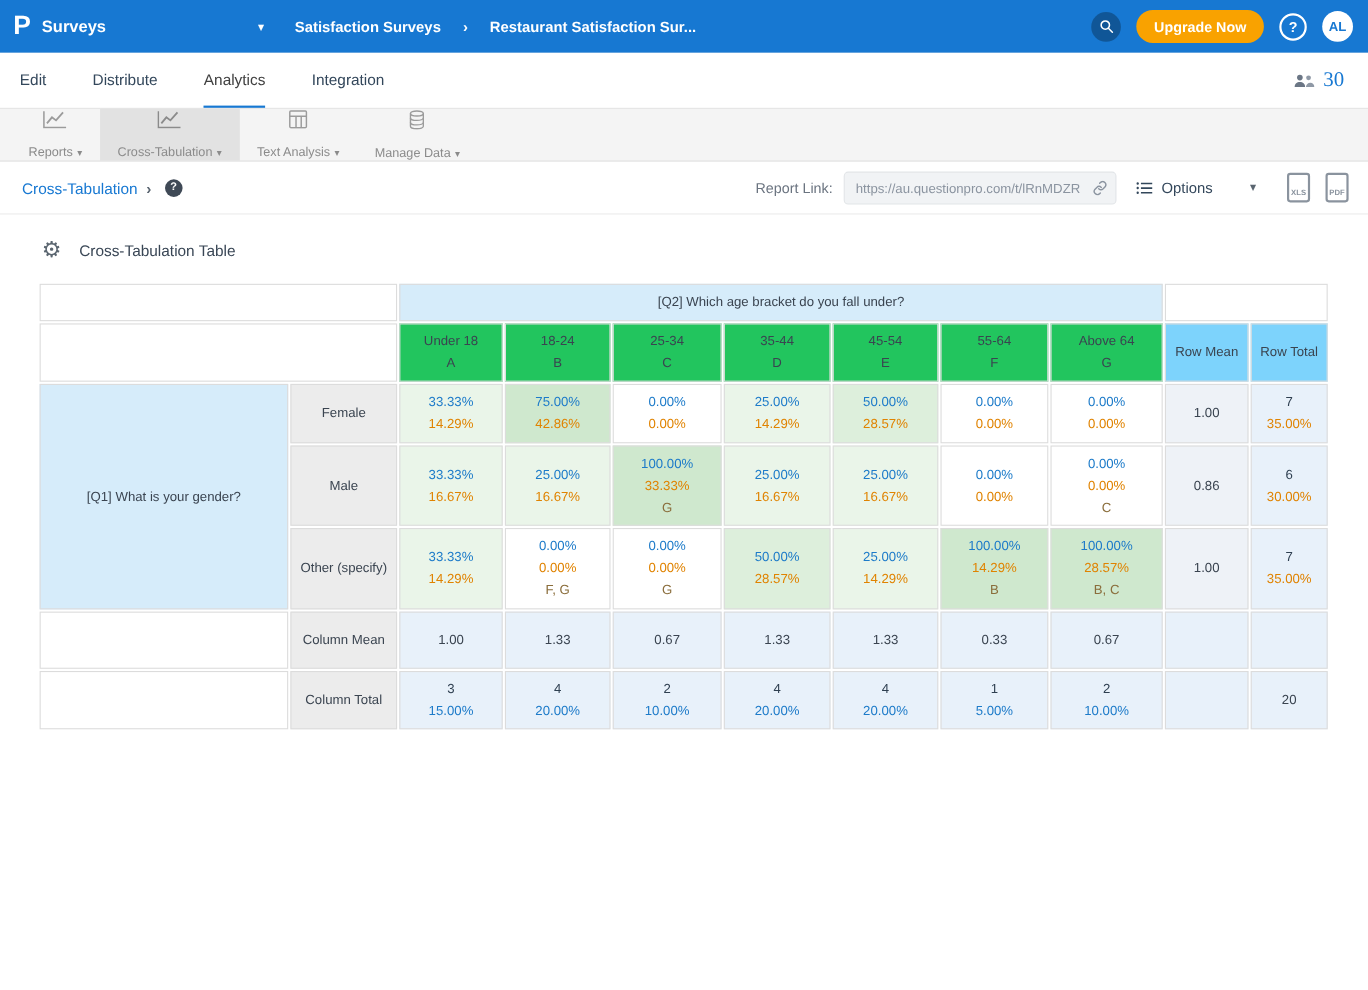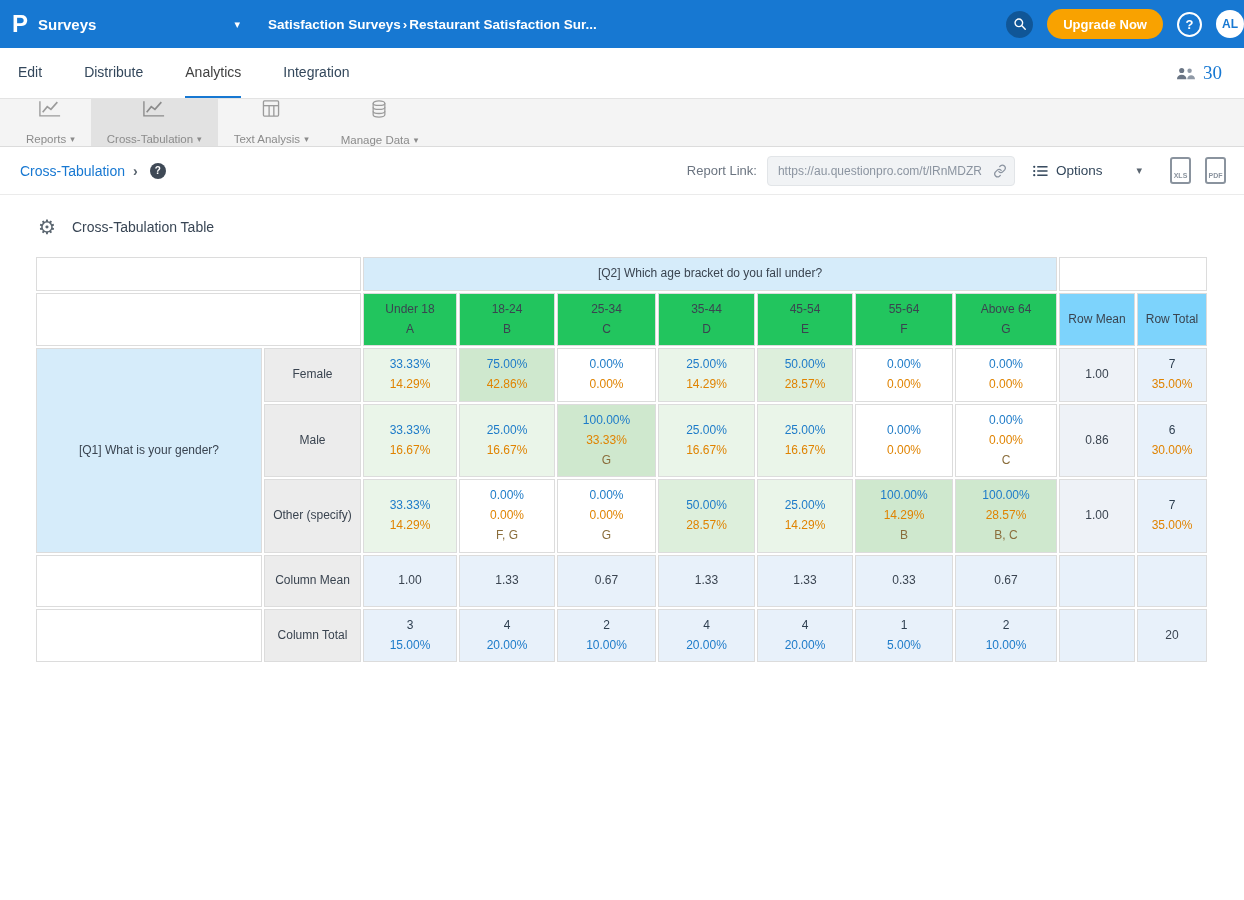--- a/index.html
+++ b/index.html
@@ -7,22 +7,22 @@
     width:1244px; height:900px; overflow:hidden;
     font-family:"Liberation Sans", sans-serif;
     background:#ebebeb; color:#333;
   }
   
   .topbar { height:48px; background:#1778d2; display:flex; align-items:center; color:#fff; }
   .brand { width:256px; height:100%; display:flex; align-items:center; gap:10px; padding:0 16px 0 12px; cursor:pointer; }
   .logo { font-size:24px; font-weight:bold; color:#fff; line-height:1; }
   .product { font-size:15px; font-weight:700; }
   .caret { margin-left:auto; font-size:11px; }
-  .tb-breadcrumb { margin-left:12px; display:flex; align-items:center; gap:2px; font-size:13.5px; font-weight:600; }
-  .tb-right { margin-left:auto; display:flex; align-items:center; gap:14px; }
+  .tb-breadcrumb { margin-left:12px; display:flex; align-items:center; gap:20px; font-size:13.5px; font-weight:600; }
+  .tb-right { margin-left:auto; display:flex; align-items:center; gap:14px; padding-right:14px; }
   .search-btn { width:27px; height:27px; border-radius:50%; background:rgba(0,0,0,0.28); display:flex; align-items:center; justify-content:center; cursor:pointer; }
   .upgrade { background:#f9a200; color:#fff; border:none; border-radius:16px; height:30px; padding:0 16px; font-size:13px; font-weight:700; cursor:pointer; font-family:inherit; }
   .help-btn { width:25px; height:25px; border-radius:50%; border:2px solid #fff; font-size:13px; font-weight:700; display:flex; align-items:center; justify-content:center; cursor:pointer; }
   .avatar { width:28px; height:28px; border-radius:50%; background:#fff; color:#1778d2; font-size:12px; font-weight:700; display:flex; align-items:center; justify-content:center; cursor:pointer; }
   
   .nav { height:51px; background:#fff; border-bottom:1px solid #e3e3e3; display:flex; align-items:stretch; padding-left:18px; }
   .nav-tab { display:flex; align-items:center; margin-right:42px; font-size:14px; color:#33475b; border-bottom:2px solid transparent; cursor:pointer; }
   .nav-tab.active { color:#404040; border-bottom-color:#1778d2; }
   .nav-right { margin-left:auto; display:flex; align-items:center; gap:8px; padding-right:22px; color:#1778d2; font-size:19px;font-family:Liberation Serif, serif; }
   

